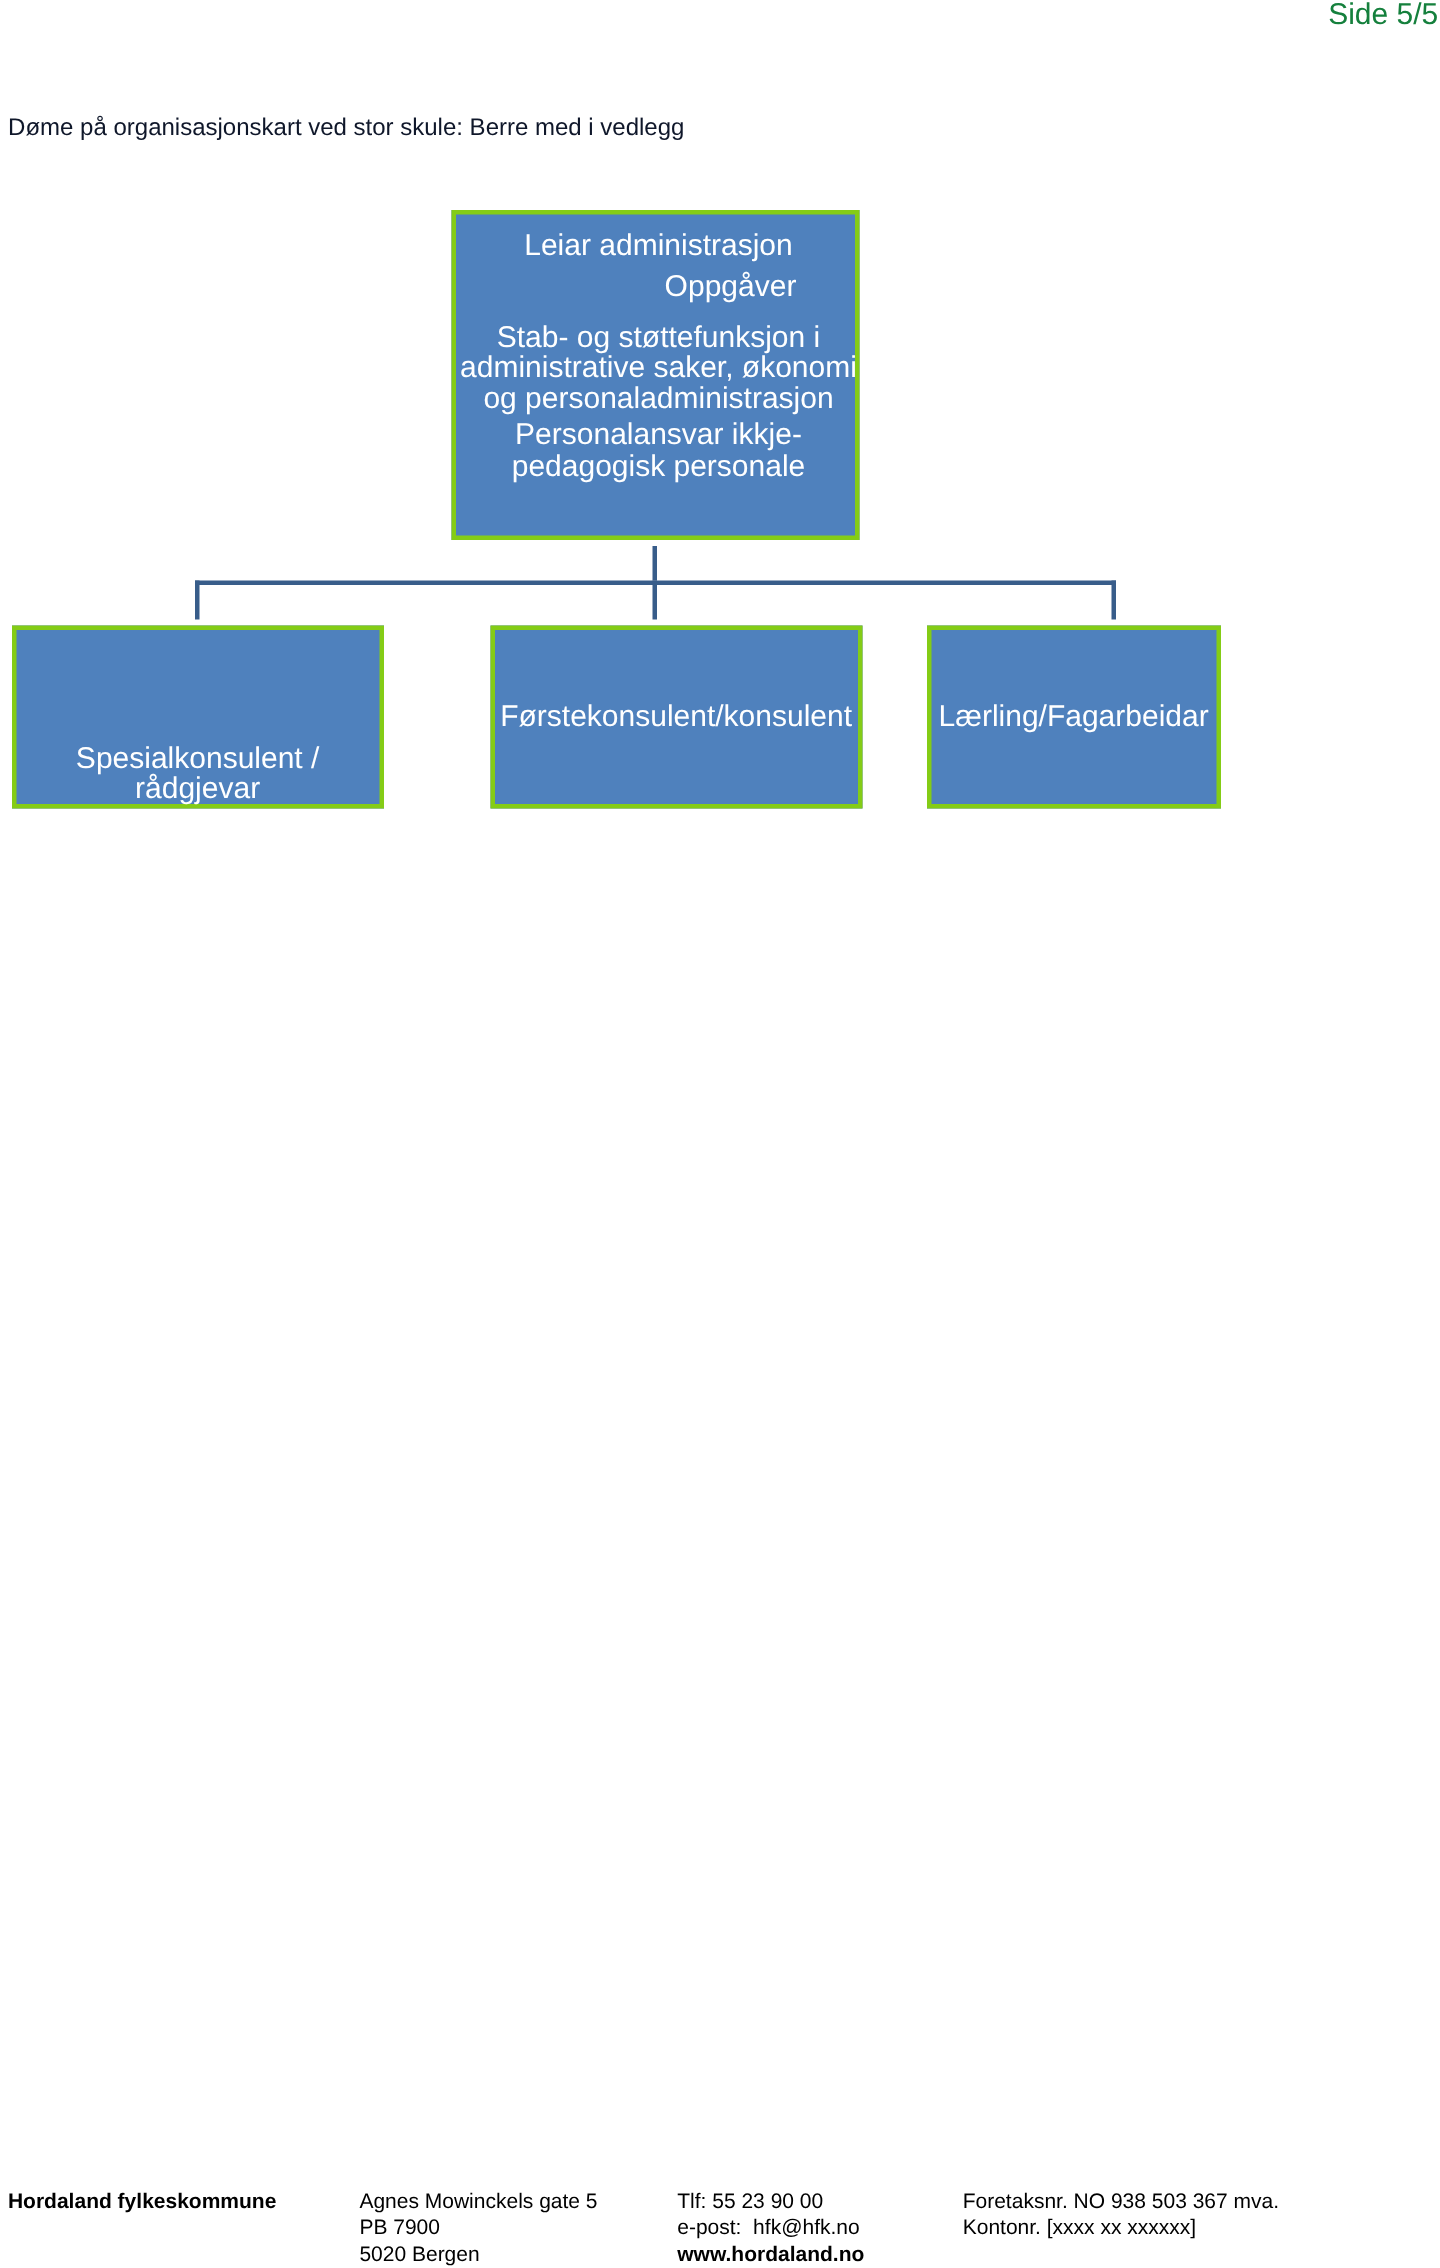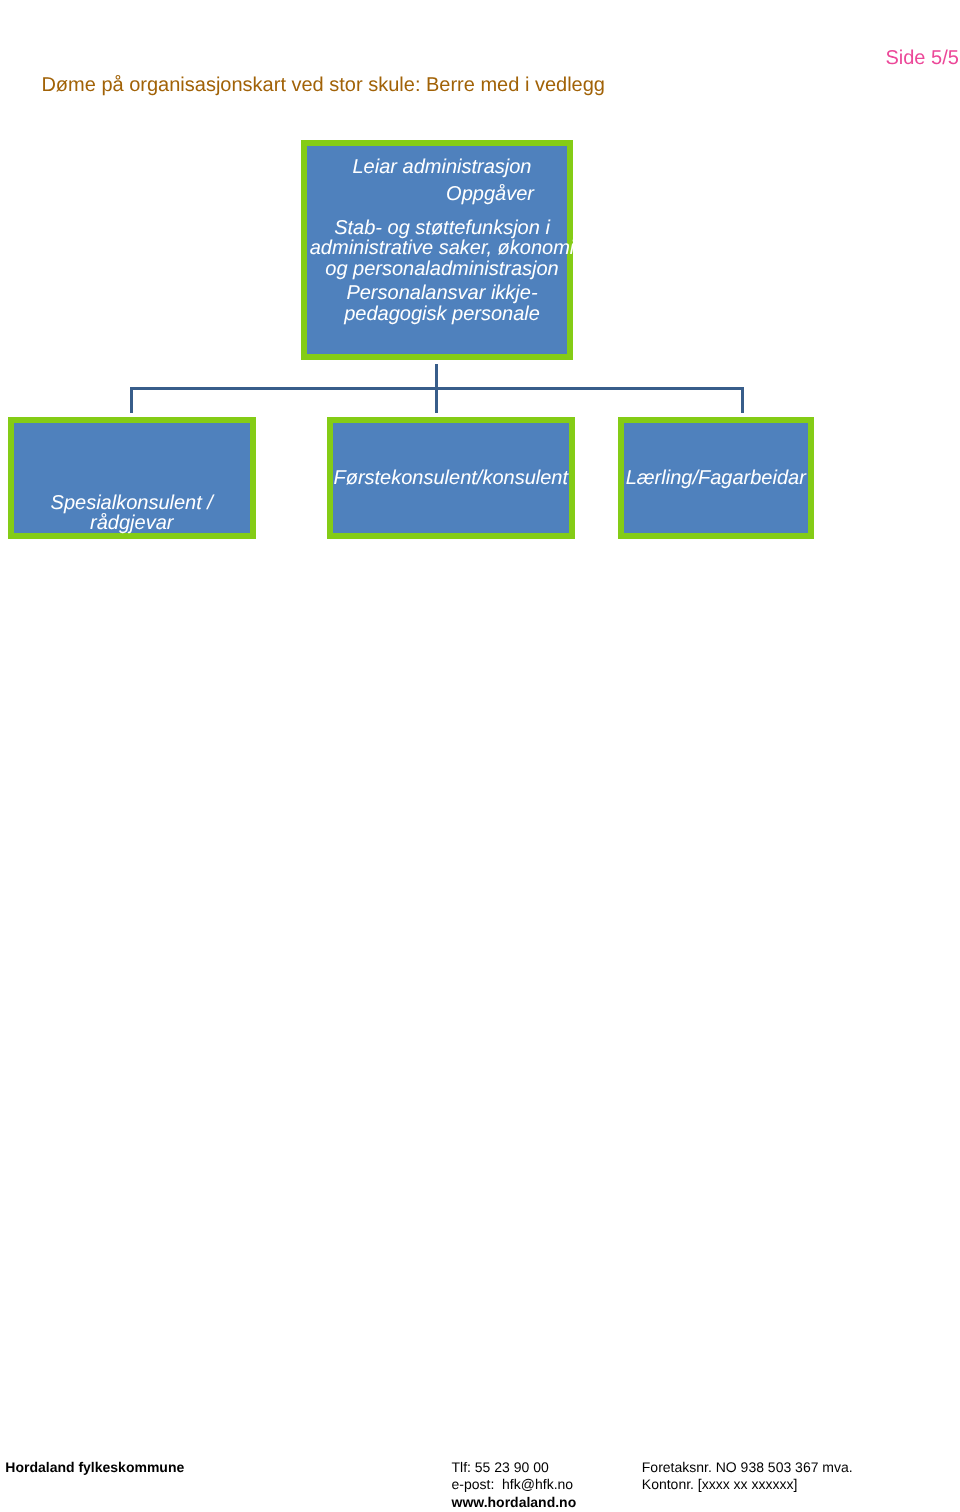--- a/index.html
+++ b/index.html
@@ -10,38 +10,37 @@
     color:#000000;
     position:relative;overflow:hidden;
     -webkit-font-smoothing:antialiased;
     text-rendering:geometricPrecision;
   }
   .page{position:absolute;inset:0;will-change:transform;}
 
   
   .page-marker{
     position:absolute;right:1.2px;top:1.4px;
-    font-size:20px;line-height:19px;color:#ec4899;white-space:nowrap;margin-top:48px;
+    font-size:20px;line-height:19px;color:#15803d;white-space:nowrap;
   }
   .doc-title{
     position:absolute;left:5.4px;top:75.9px;
-    font-size:20px;line-height:19px;color:#a16207;white-space:nowrap;margin-left:36px;
+    font-size:16px;line-height:19px;color:#0f172a;white-space:nowrap;
   }
 
   
   .chart{position:absolute;left:0;top:0;width:960px;height:600px;}
   .node{
     position:absolute;
     background:#4F81BD;
-    border:6px solid #84cc16;
+    border:3px solid #84cc16;
     box-sizing:border-box;
     color:#ffffff;
     display:flex;flex-direction:column;align-items:center;justify-content:center;
     text-align:center;
-    font-style:italic;
   }
   .node .para{margin:0;}
   #node-root{left:301px;top:140px;width:272px;height:220px;
              display:block;}
   #node-root .inner{position:absolute;left:0px;width:270px;top:0;}
   #node-root .para{position:absolute;left:0;width:270px;
                    font-size:20px;line-height:20.4px;text-align:center;}
   #node-root .p1{top:10.7px;}
   #node-root .p2{top:38.4px;padding-left:48px;}
   #node-root .p3{top:72px;}
@@ -99,20 +98,25 @@
     </div>
     <div class="node leaf" id="node-c">
       <div class="para">Lærling/Fagarbeidar</div>
     </div>
   </div>
 
   <div class="footer">
     <div class="col c1">
       <div>Hordaland fylkeskommune</div>
     </div>
+    <div class="col c2">
+      <div>Agnes Mowinckels gate 5</div>
+      <div>PB 7900</div>
+      <div>5020 Bergen</div>
+    </div>
     <div class="col c3">
       <div>Tlf: 55 23 90 00</div>
       <div>e-post:  hfk@hfk.no</div>
       <div class="bold">www.hordaland.no</div>
     </div>
     <div class="col c4">
       <div>Foretaksnr. NO 938 503 367 mva.</div>
       <div>Kontonr. [xxxx xx xxxxxx]</div>
     </div>
   </div>

